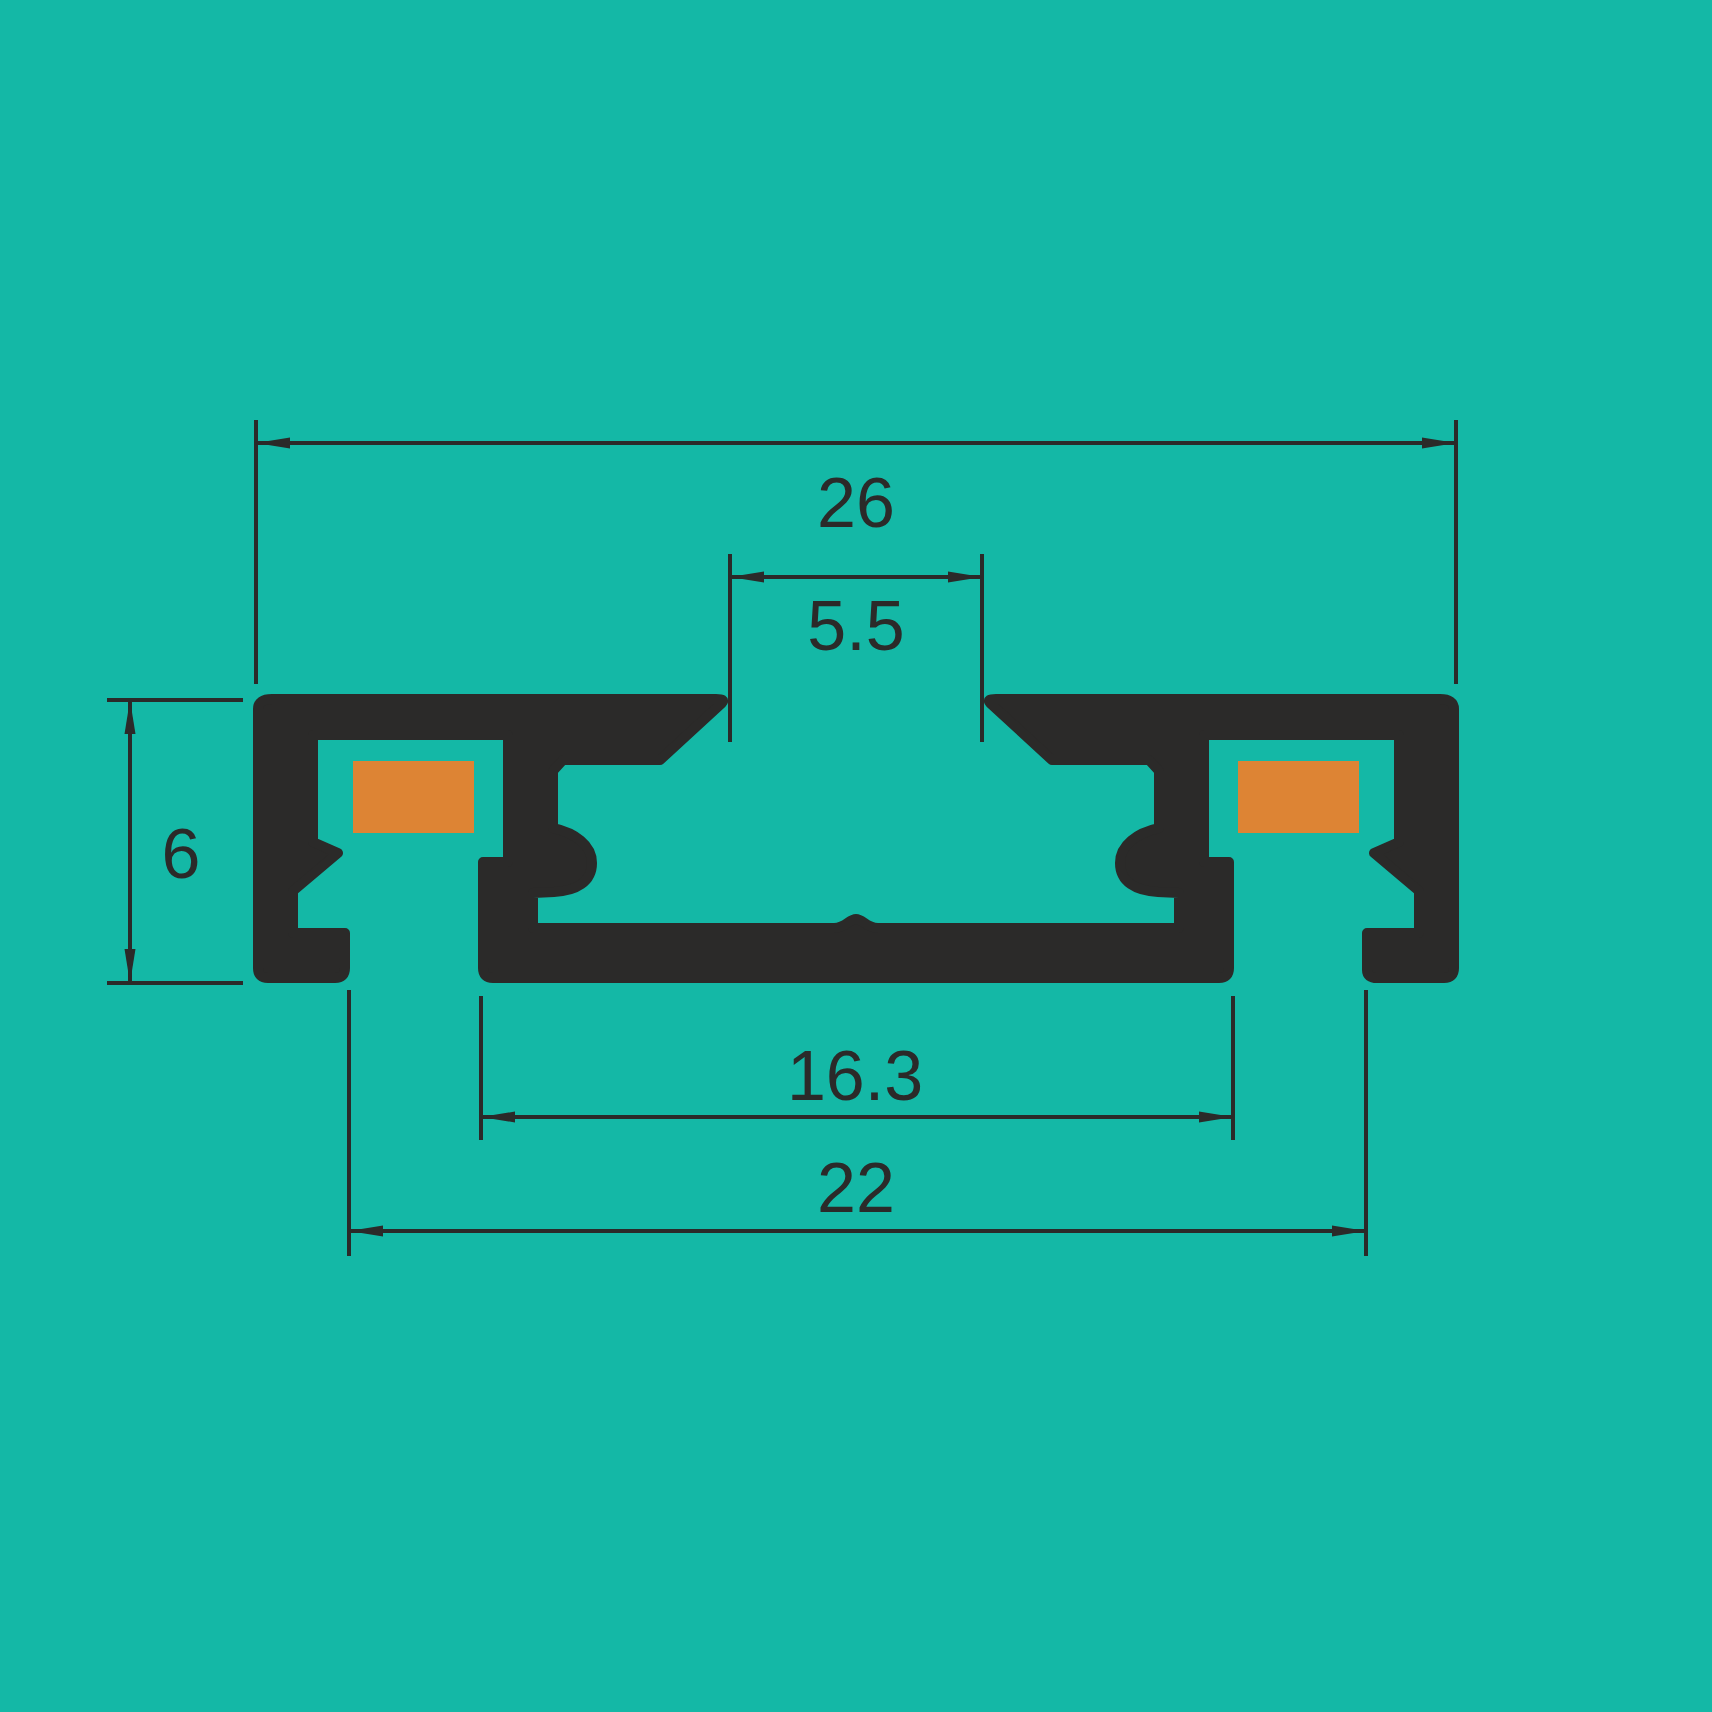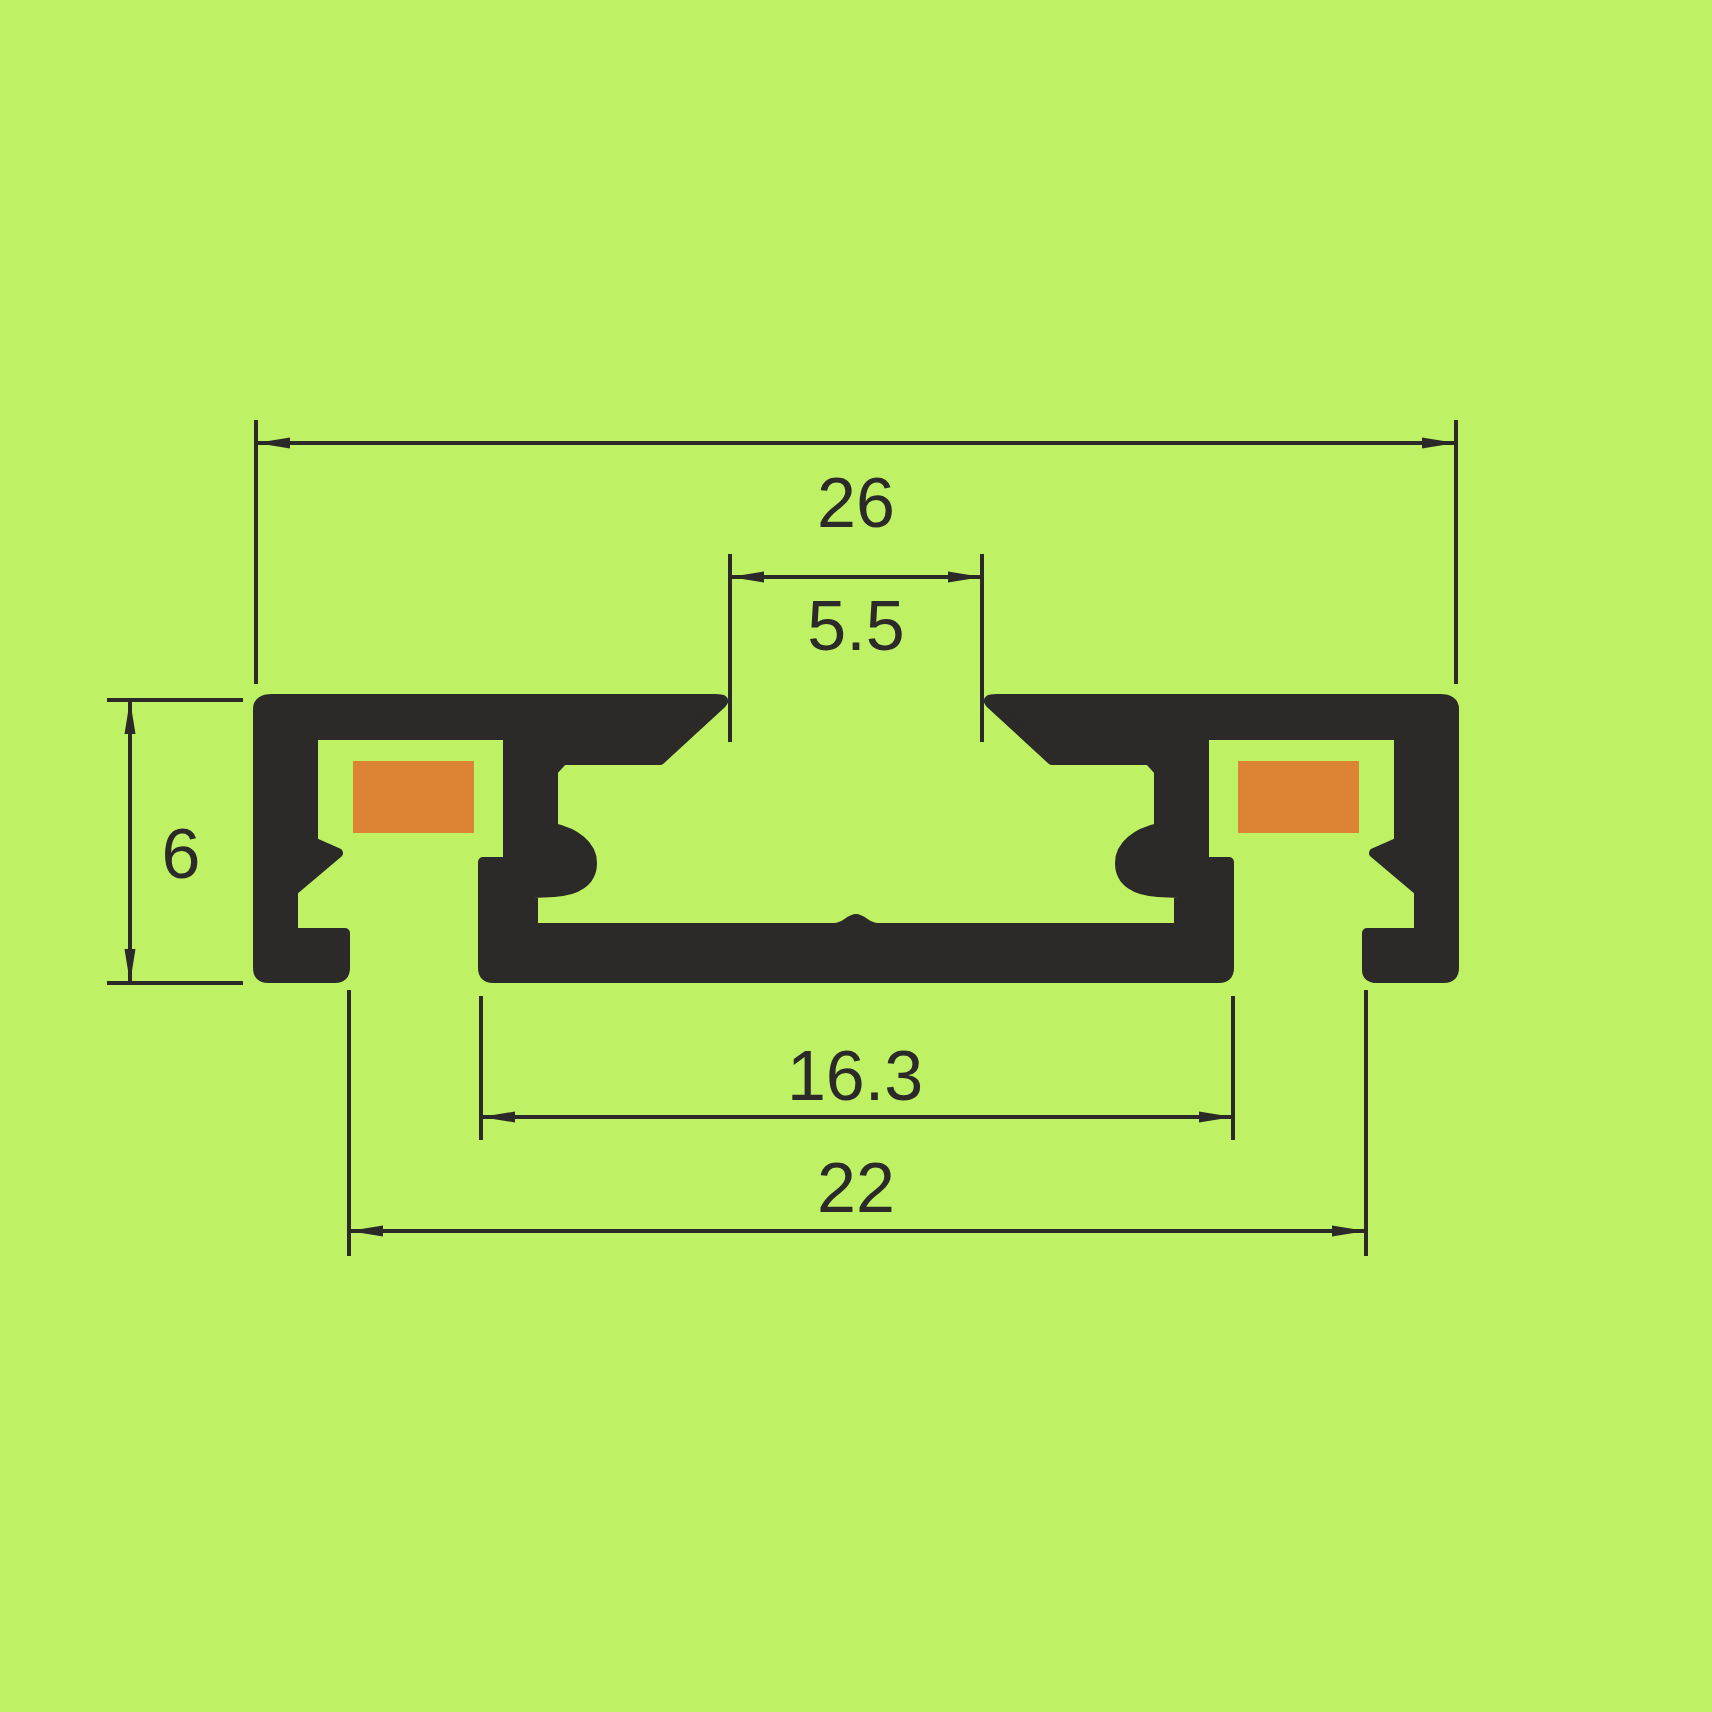--- a/index.html
+++ b/index.html
@@ -6,21 +6,21 @@
     margin: 0;
     padding: 0;
     width: 1712px;
     height: 1712px;
     background: #ffffff;
   }
   .canvas {
     position: relative;
     width: 1712px;
     height: 1712px;
-    background: #bef264;
+    background: #14b8a6;
   }
   svg { display: block; }
   .dim-label {
     font-family: "Liberation Sans", sans-serif;
     font-size: 70px;
     text-anchor: middle;
   }
   .dimline { fill: none; }
 </style>
 </head>

